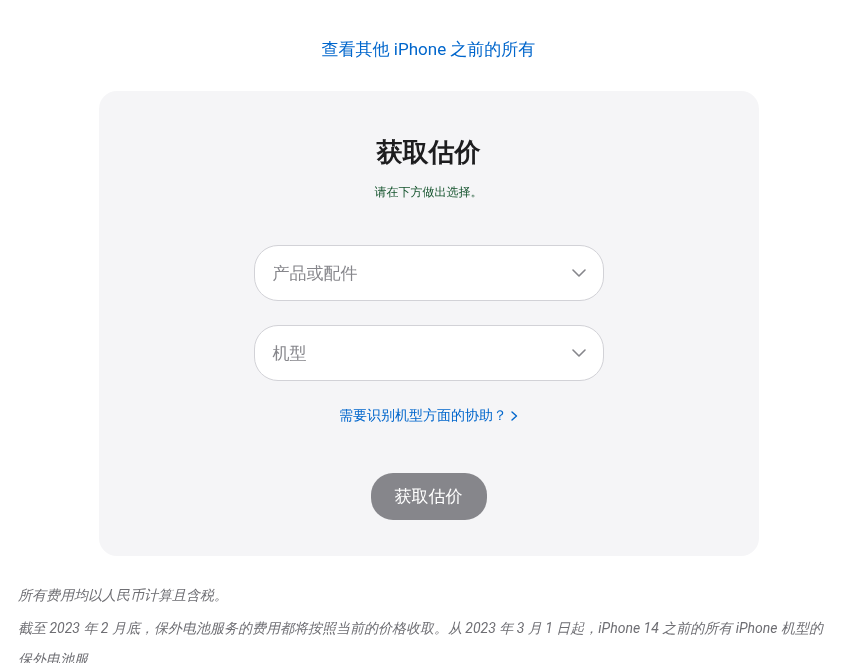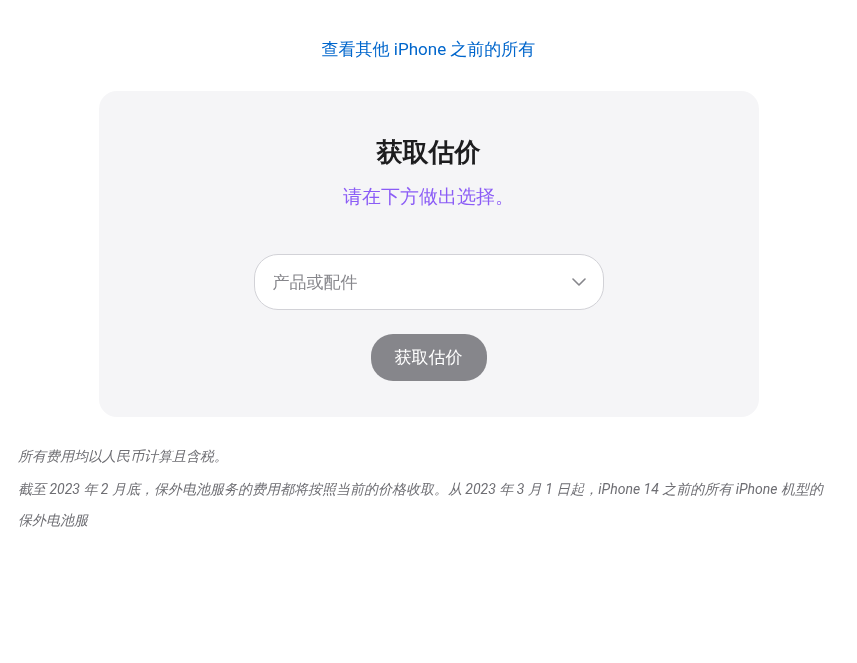--- a/index.html
+++ b/index.html
@@ -32,22 +32,22 @@
       padding: 44px 40px 36px 40px;
       text-align: center;
     }
     .card-title {
       font-size: 26px;
       font-weight: 600;
       color: #1d1d1f;
       margin-bottom: 14px;
     }
     .card-subtitle {
-      font-size: 19px;
-      color: #8b5cf6;
+      font-size: 12px;
+      color: #14532d;
       margin-bottom: 44px;
     }
     .select-wrap {
       position: relative;
       width: 350px;
       margin: 0 auto 24px auto;
     }
     .select-box {
       width: 100%;
       height: 56px;
@@ -126,21 +126,37 @@
     <div class="select-box">
       <span>产品或配件</span>
     </div>
     <span class="chevron">
       <svg viewBox="0 0 14 8" fill="none">
           <path d="M1 1L7 7L13 1" stroke="#86868b" stroke-width="1.6" stroke-linecap="round" stroke-linejoin="round"></path>
         </svg>
     </span>
   </div>
 
+  <div class="select-wrap">
+    <div class="select-box">
+      <span>机型</span>
+    </div>
+    <span class="chevron">
+      <svg viewBox="0 0 14 8" fill="none">
+          <path d="M1 1L7 7L13 1" stroke="#86868b" stroke-width="1.6" stroke-linecap="round" stroke-linejoin="round"></path>
+        </svg>
+    </span>
+  </div>
 
+  <a href="#" class="help-link">
+    <span>需要识别机型方面的协助？</span>
+    <svg viewBox="0 0 7 10" fill="none">
+        <path d="M1 1L5.5 5L1 9" stroke="#0066cc" stroke-width="1.4" stroke-linecap="round" stroke-linejoin="round"></path>
+      </svg>
+  </a>
 
   <div>
     <button class="submit-btn">获取估价</button>
   </div>
 </div>
 
 <div class="footer-text">
   <p>所有费用均以人民币计算且含税。</p>
   <p>
     <span>截至 2023 年 2 月底，保外电池服务的费用都将按照当前的价格收取。从 2023 年 3 月 1 日起，iPhone 14 之前的所有 iPhone 机型的保外电池服</span><br>

